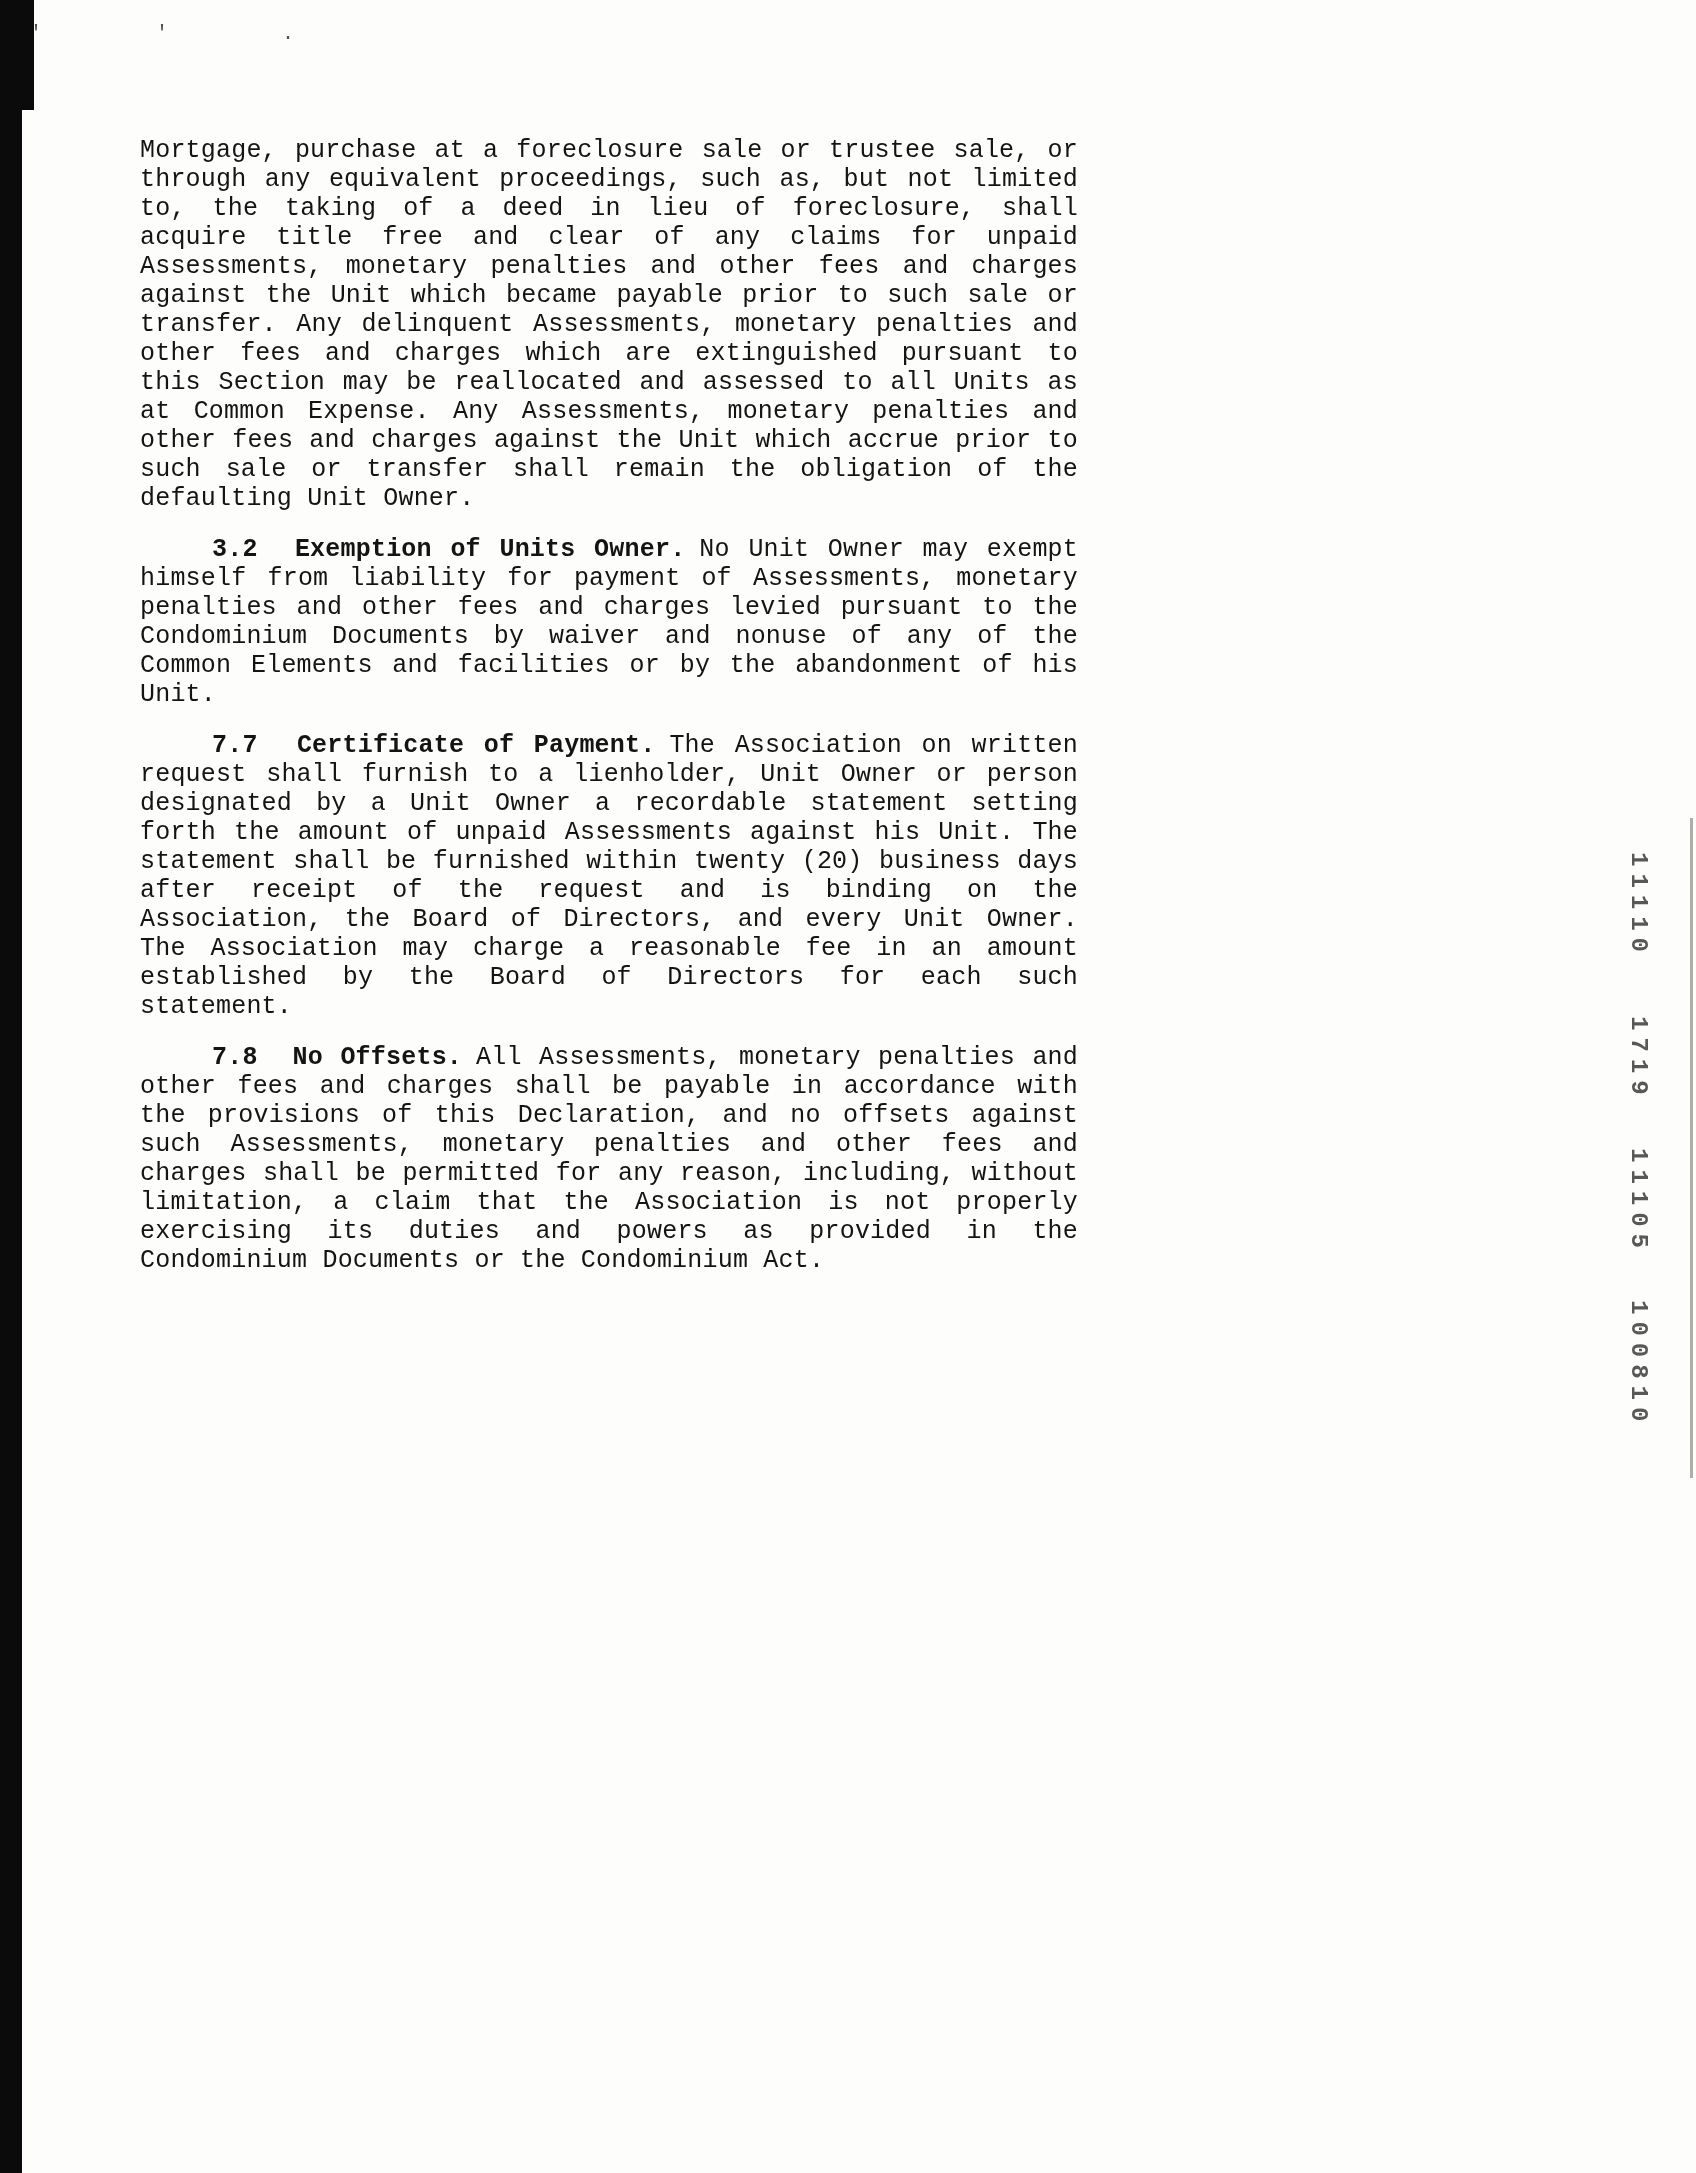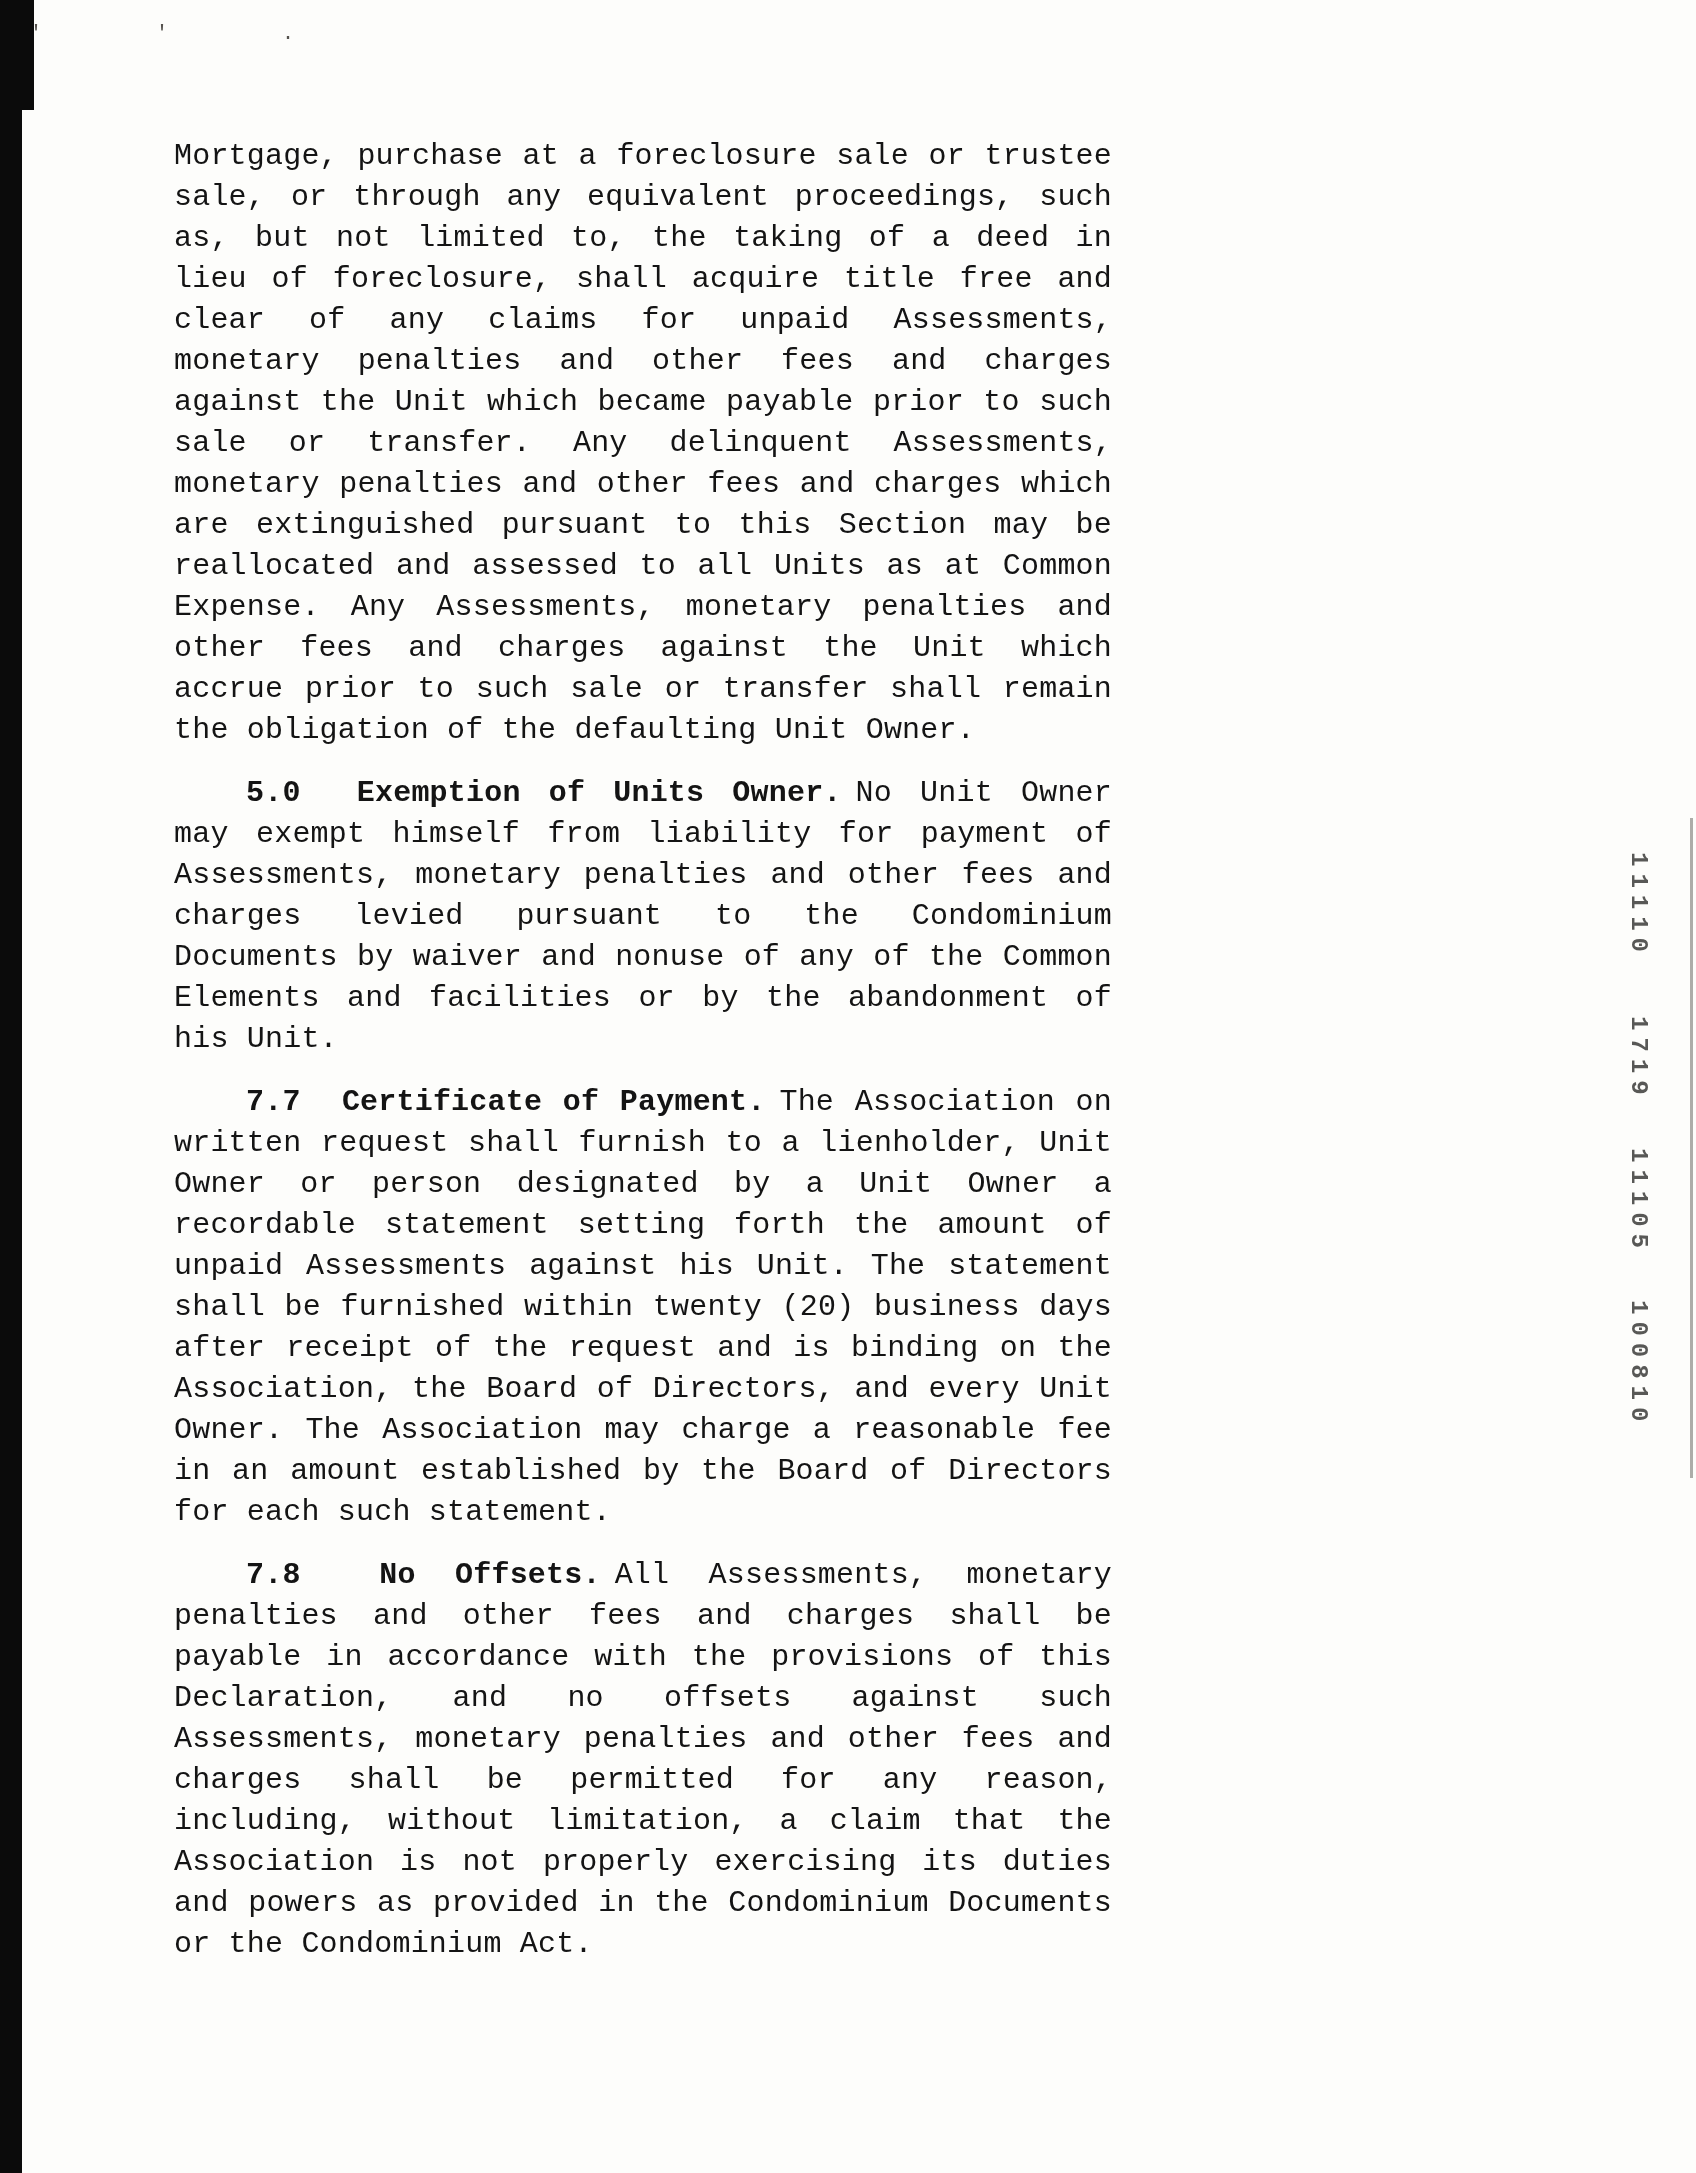--- a/index.html
+++ b/index.html
@@ -44,25 +44,24 @@
     color: #55524e;
     letter-spacing: 30px;
     white-space: pre;
   }
   
   .content {
     position: absolute;
     left: 140px;
     top: 136px;
     width: 938px;
-    font-size: 30px;
-    line-height: 41px;
+    font-size: 25px;
+    line-height: 29px;
     text-align: justify;
     letter-spacing: 0.2px;
-    margin-left: 34px;
   }
   .content p {
     margin: 0 0 22px 0;
   }
   .content p.section {
     text-indent: 72px;
   }
   .sec-num {
     font-weight: bold;
   }
@@ -103,21 +102,21 @@
   <div class="left-bar"></div>
   <div class="left-bar-top"></div>
   <div class="right-edge-line"></div>
 
   <div class="noise">'  '  .</div>
 
   <div class="content">
 
     <p>Mortgage, purchase at a foreclosure sale or trustee sale, or through any equivalent proceedings, such as, but not limited to, the taking of a deed in lieu of foreclosure, shall acquire title free and clear of any claims for unpaid Assessments, monetary penalties and other fees and charges against the Unit which became payable prior to such sale or transfer. Any delinquent Assessments, monetary penalties and other fees and charges which are extinguished pursuant to this Section may be reallocated and assessed to all Units as at Common Expense. Any Assessments, monetary penalties and other fees and charges against the Unit which accrue prior to such sale or transfer shall remain the obligation of the defaulting Unit Owner.</p>
 
-    <p class="section"><span class="sec-num">5.0</span><span class="sec-head">Exemption of Units Owner.</span><span>No Unit Owner may exempt himself from liability for payment of Assessments, monetary penalties and other fees and charges levied pursuant to the Condominium Documents by waiver and nonuse of any of the Common Elements and facilities or by the abandonment of his Unit.</span></p>
+    <p class="section"><span class="sec-num">3.2</span><span class="sec-head">Exemption of Units Owner.</span><span>No Unit Owner may exempt himself from liability for payment of Assessments, monetary penalties and other fees and charges levied pursuant to the Condominium Documents by waiver and nonuse of any of the Common Elements and facilities or by the abandonment of his Unit.</span></p>
 
     <p class="section"><span class="sec-num">7.7</span><span class="sec-head">Certificate of Payment.</span><span>The Association on written request shall furnish to a lienholder, Unit Owner or person designated by a Unit Owner a recordable statement setting forth the amount of unpaid Assessments against his Unit. The statement shall be furnished within twenty (20) business days after receipt of the request and is binding on the Association, the Board of Directors, and every Unit Owner. The Association may charge a reasonable fee in an amount established by the Board of Directors for each such statement.</span></p>
 
     <p class="section"><span class="sec-num">7.8</span><span class="sec-head">No Offsets.</span><span>All Assessments, monetary penalties and other fees and charges shall be payable in accordance with the provisions of this Declaration, and no offsets against such Assessments, monetary penalties and other fees and charges shall be permitted for any reason, including, without limitation, a claim that the Association is not properly exercising its duties and powers as provided in the Condominium Documents or the Condominium Act.</span></p>
 
 
   </div>
 
   <div class="stamp-group stamp-1">11110</div>
   <div class="stamp-group stamp-2">1719</div>

